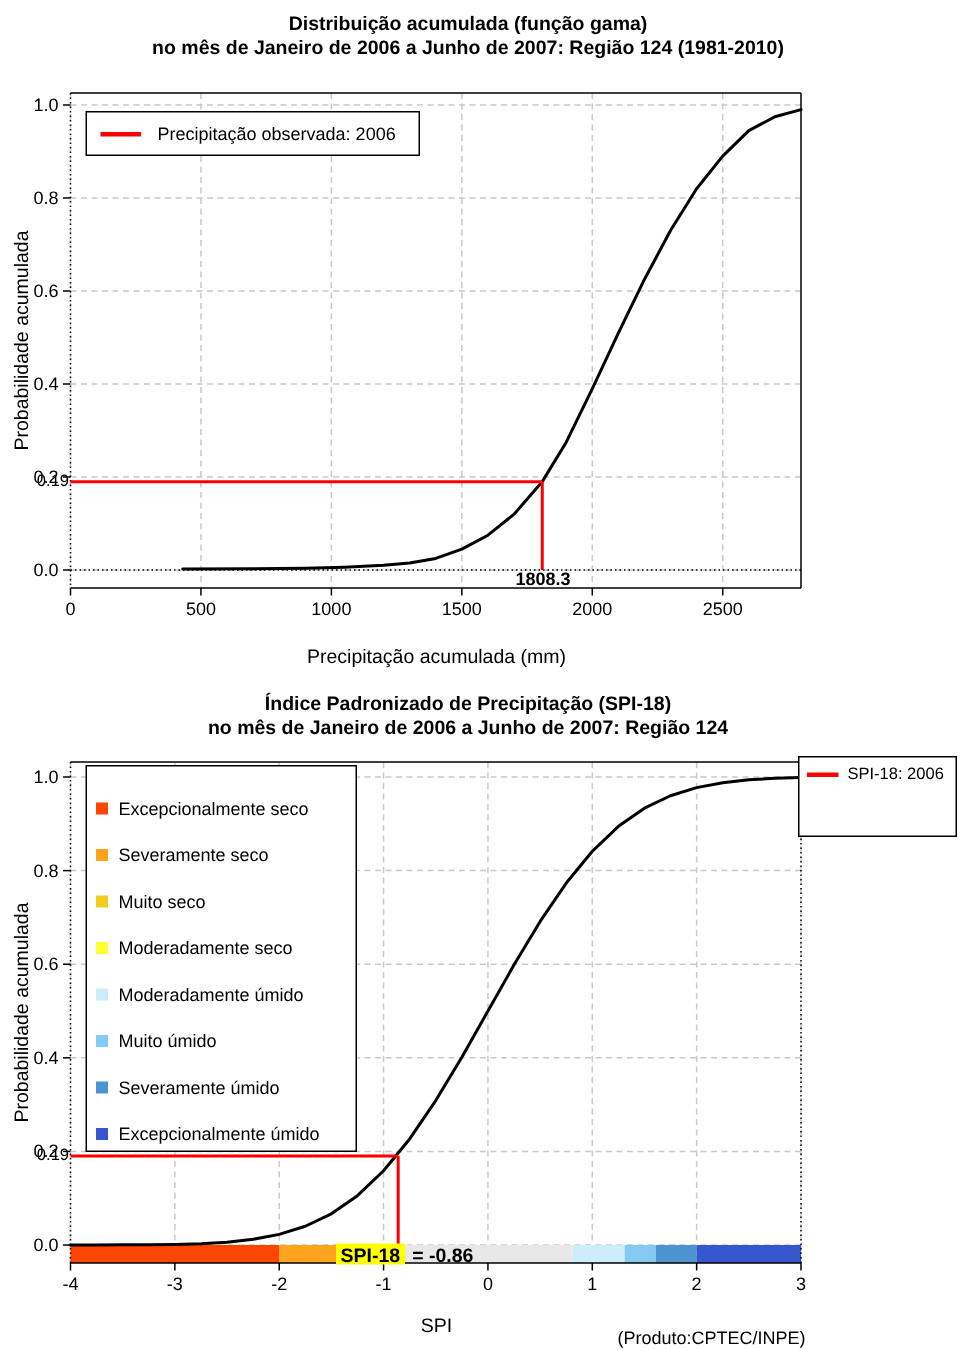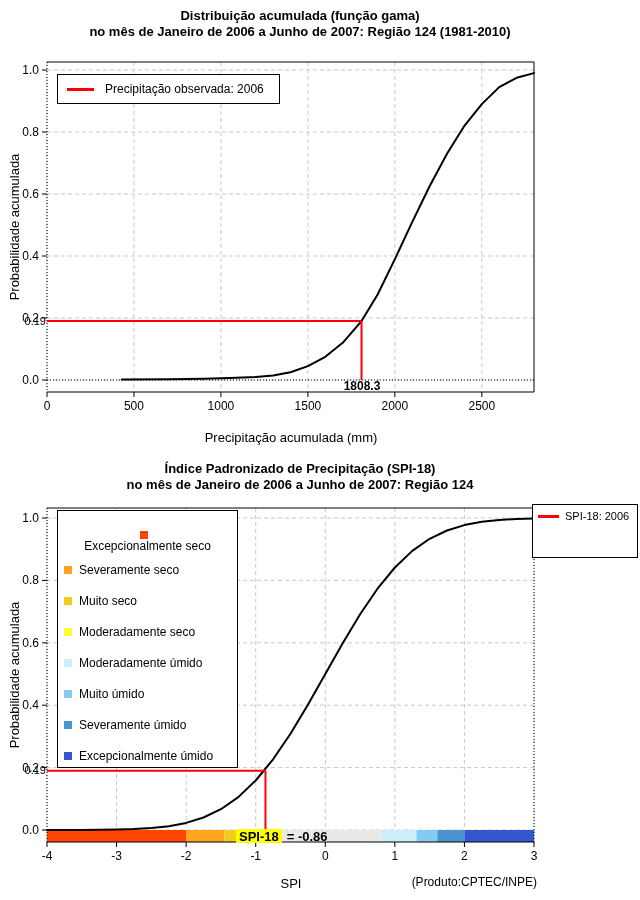--- a/index.html
+++ b/index.html
@@ -1,31 +1,31 @@
 <!DOCTYPE html>
 <html><head>
 <meta charset="utf-8">
 <style>
   html,body{margin:0;padding:0;background:#fff;}
   body{width:640px;height:900px;position:relative;overflow:hidden;
        font-family:"Liberation Sans", sans-serif;color:#000;}
   .abs{position:absolute;}
-  .title{width:600px;left:0;text-align:center;font-weight:bold;font-size:13px;line-height:16px;}
+  .title{width:600px;left:12px;text-align:center;font-weight:bold;font-size:13px;line-height:16px;}
   .axlabel{font-size:13px;}
   .ylab{transform:translate(-50%,-50%) rotate(-90deg);white-space:nowrap;}
   .legend-box{border:1px solid #000;background:#fff;box-sizing:border-box;}
   .lrow{display:flex;align-items:center;margin-top:16px;}
   .lline{height:3px;flex:0 0 auto;}
   .lsq{width:8px;height:8px;flex:0 0 auto;margin-right:7px;}
   .annot-y{font-size:11px;text-align:right;}
   .annot-x{font-weight:bold;font-size:12px;transform:translateX(-50%);white-space:nowrap;}
   .spi-tag{display:flex;align-items:center;height:14px;font-weight:bold;font-size:13px;white-space:nowrap;}
   .spi-tag .hl{padding:0 3px;height:14px;display:flex;align-items:center;}
   .spi-tag .val{margin-left:5px;}
-  .footer{font-size:12px;text-align:right;}
+  .footer{font-size:12px;text-align:right;margin-top:10px;}
   svg{position:absolute;left:0;top:0;}
   svg text{font-family:"Liberation Sans", sans-serif;}
 </style>
 </head>
 <body>
 
 <svg id="plot-svg" width="640" height="900">
     <line x1="47" y1="62" x2="47" y2="392" stroke="#C9C9C9" stroke-width="1" stroke-dasharray="4 3"></line>
     <line x1="133.96428571428572" y1="62" x2="133.96428571428572" y2="392" stroke="#C9C9C9" stroke-width="1" stroke-dasharray="4 3"></line>
     <line x1="220.92857142857144" y1="62" x2="220.92857142857144" y2="392" stroke="#C9C9C9" stroke-width="1" stroke-dasharray="4 3"></line>
@@ -141,21 +141,21 @@
 <div class="abs annot-y" style="left:20px;top:315px;width:26px;">0.19</div>
 <div class="abs annot-x" style="left:362px;top:379px;">1808.3</div>
 
 <div class="abs axlabel" style="top:430px;left:0;width:582px;text-align:center;">Precipitação acumulada (mm)</div>
 <div class="abs axlabel ylab" style="left:14px;top:227px;">Probabilidade acumulada</div>
 
 <div class="abs title" style="top:461px;">Índice Padronizado de Precipitação (SPI-18)</div>
 <div class="abs title" style="top:477px;">no mês de Janeiro de 2006 a Junho de 2007: Região 124</div>
 
 <div class="abs legend-box" id="cat-legend" style="left:57px;top:510px;width:181px;padding:4px 6px;">
-    <div class="lrow" style="height: 15px; flex-direction: column;">
+    <div class="lrow" style="height: 15px;">
       <span class="lsq" style="background: rgb(254, 69, 2);"></span>
       <span style="font-size: 12px; white-space: nowrap;">Excepcionalmente seco</span>
     </div>
     <div class="lrow" style="height: 15px;">
       <span class="lsq" style="background: rgb(255, 164, 28);"></span>
       <span style="font-size: 12px; white-space: nowrap;">Severamente seco</span>
     </div>
     <div class="lrow" style="height: 15px;">
       <span class="lsq" style="background: rgb(242, 203, 29);"></span>
       <span style="font-size: 12px; white-space: nowrap;">Muito seco</span>
@@ -184,21 +184,21 @@
 
 <div class="abs legend-box" style="left:532px;top:504px;width:106px;height:54px;padding:3px 5px;">
   <div class="lrow" style="margin-top:2px;">
     <span class="lline" style="width:21px;background:#FF0000;margin-right:6px;"></span>
     <span style="font-size:11px;white-space:nowrap;">SPI-18: 2006</span>
   </div>
 </div>
 
 <div class="abs annot-y" style="left:20px;top:764px;width:26px;">0.19</div>
 
-<div class="abs spi-tag" style="left:236px;top:829px;">
+<div class="abs spi-tag" style="left:224px;top:829px;">
   <span class="hl" style="background:#FFFF00;">SPI-18</span>
   <span class="val">= -0.86</span>
 </div>
 
 <div class="abs axlabel" style="top:876px;left:0;width:582px;text-align:center;">SPI</div>
 <div class="abs axlabel ylab" style="left:14px;top:675px;">Probabilidade acumulada</div>
 
 <div class="abs footer" style="left:380px;top:875px;width:157px;">(Produto:CPTEC/INPE)</div>
 
 </body></html>

